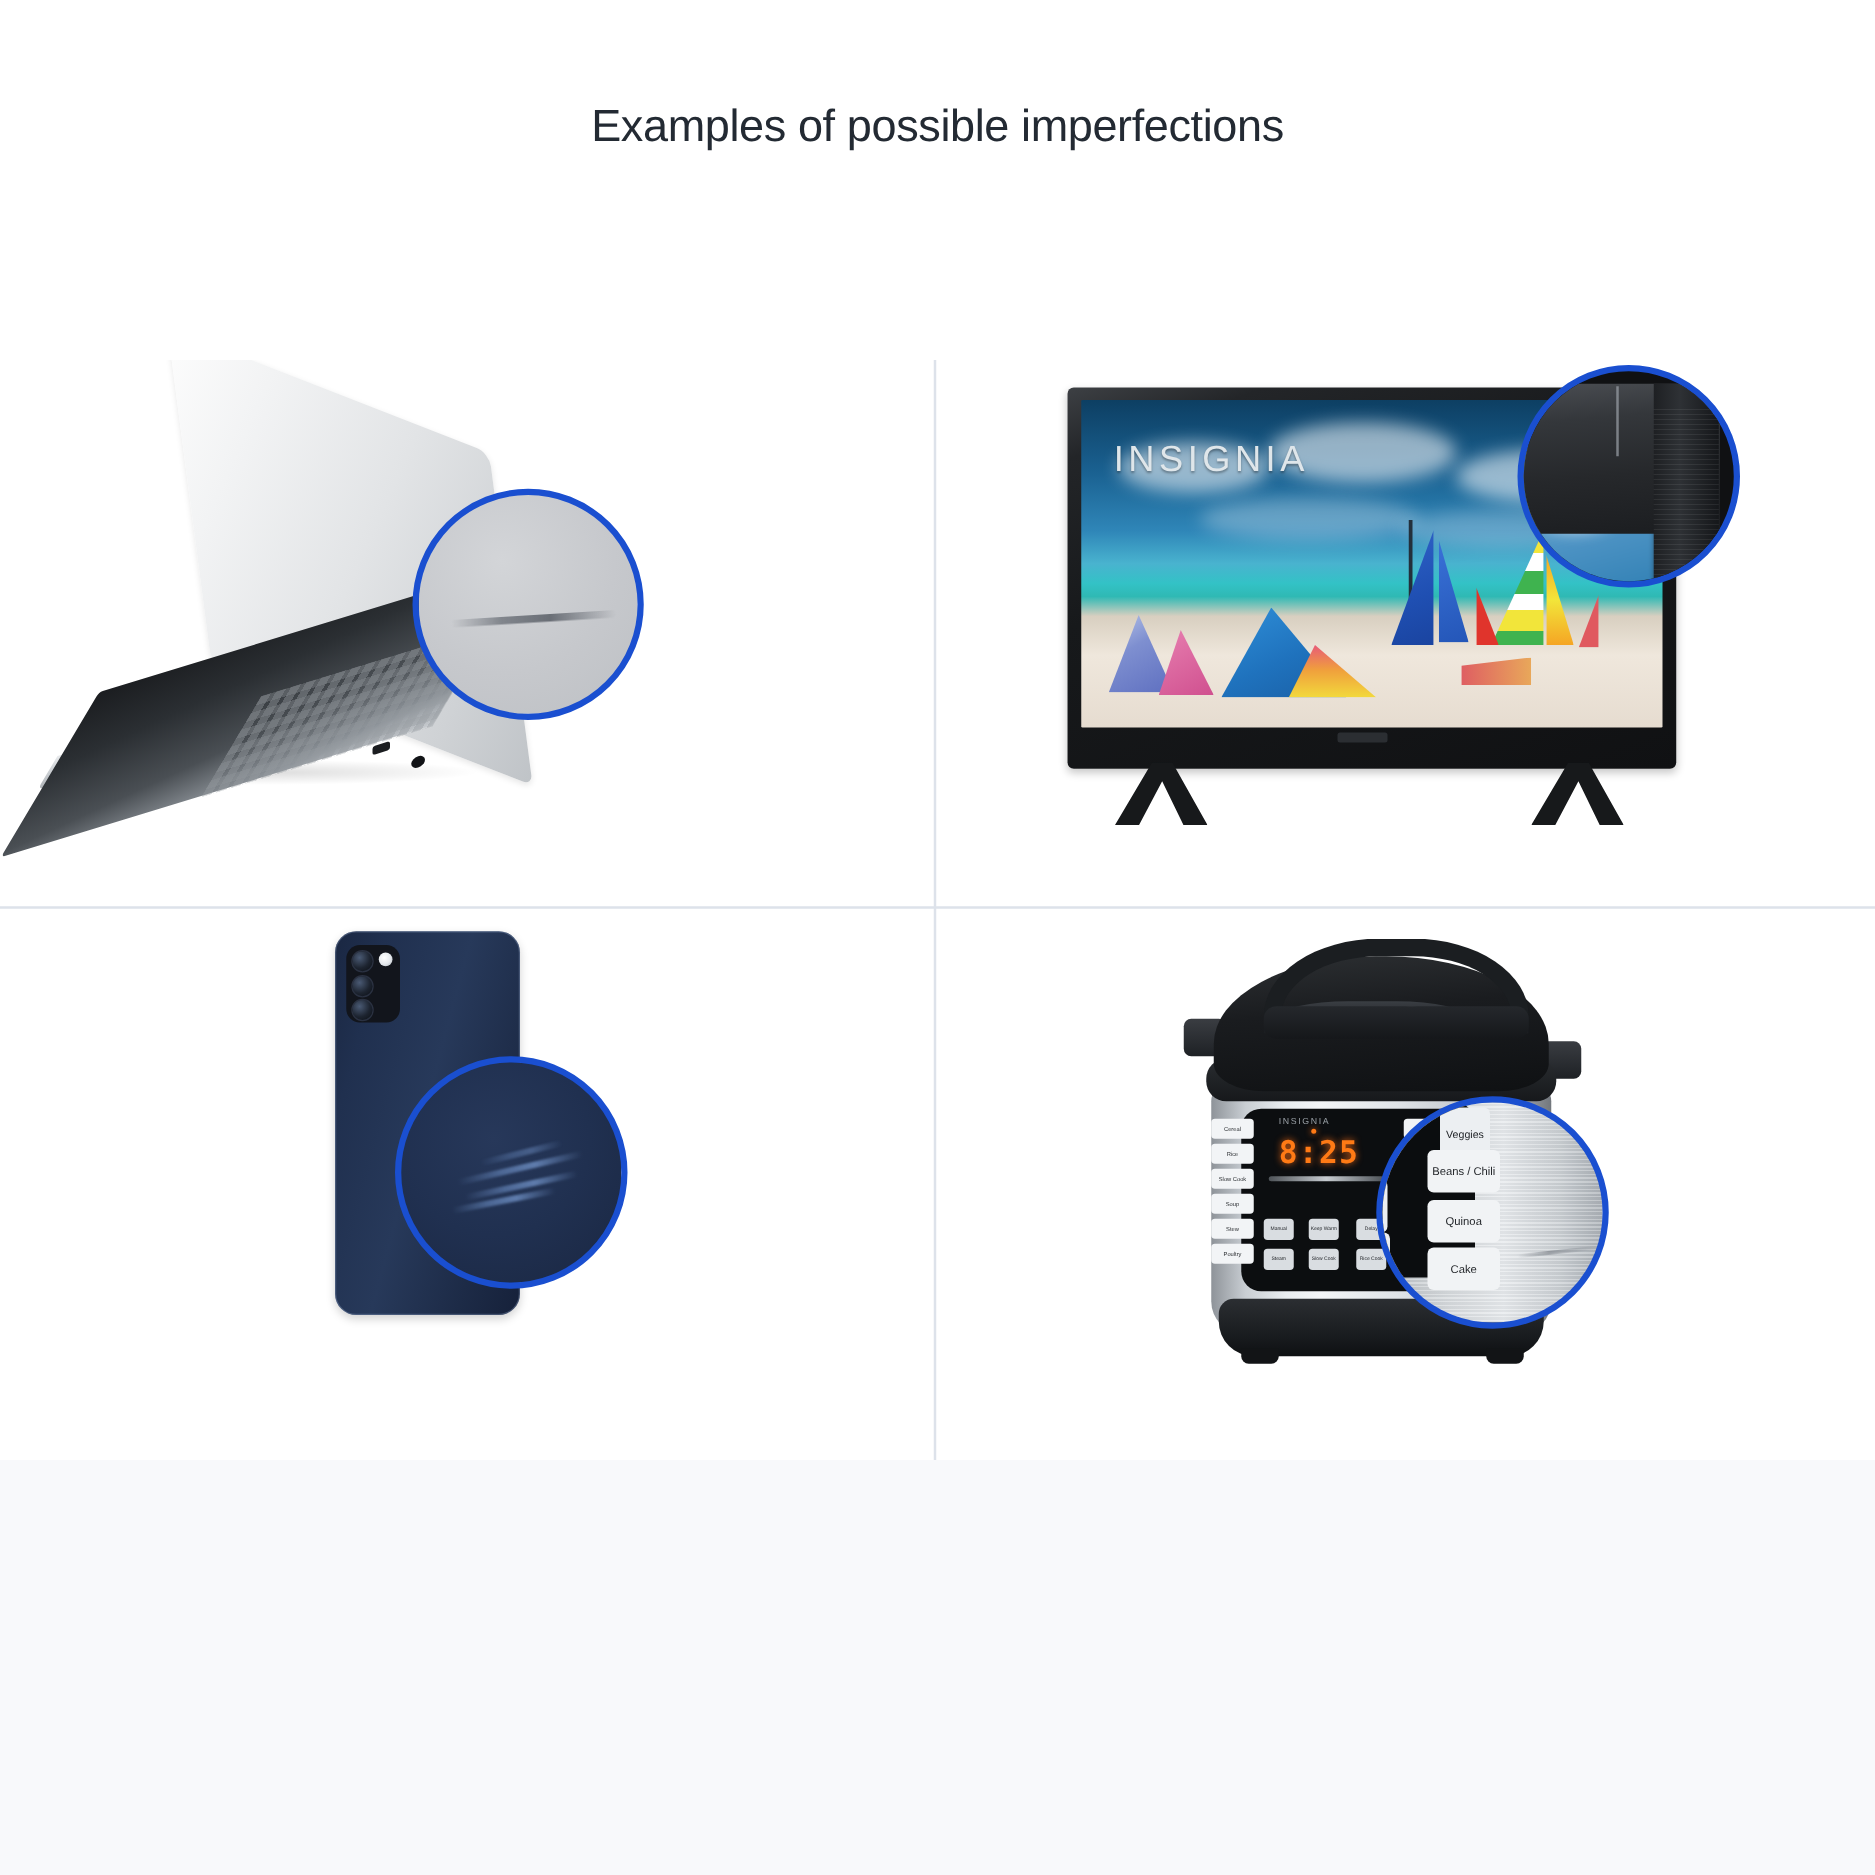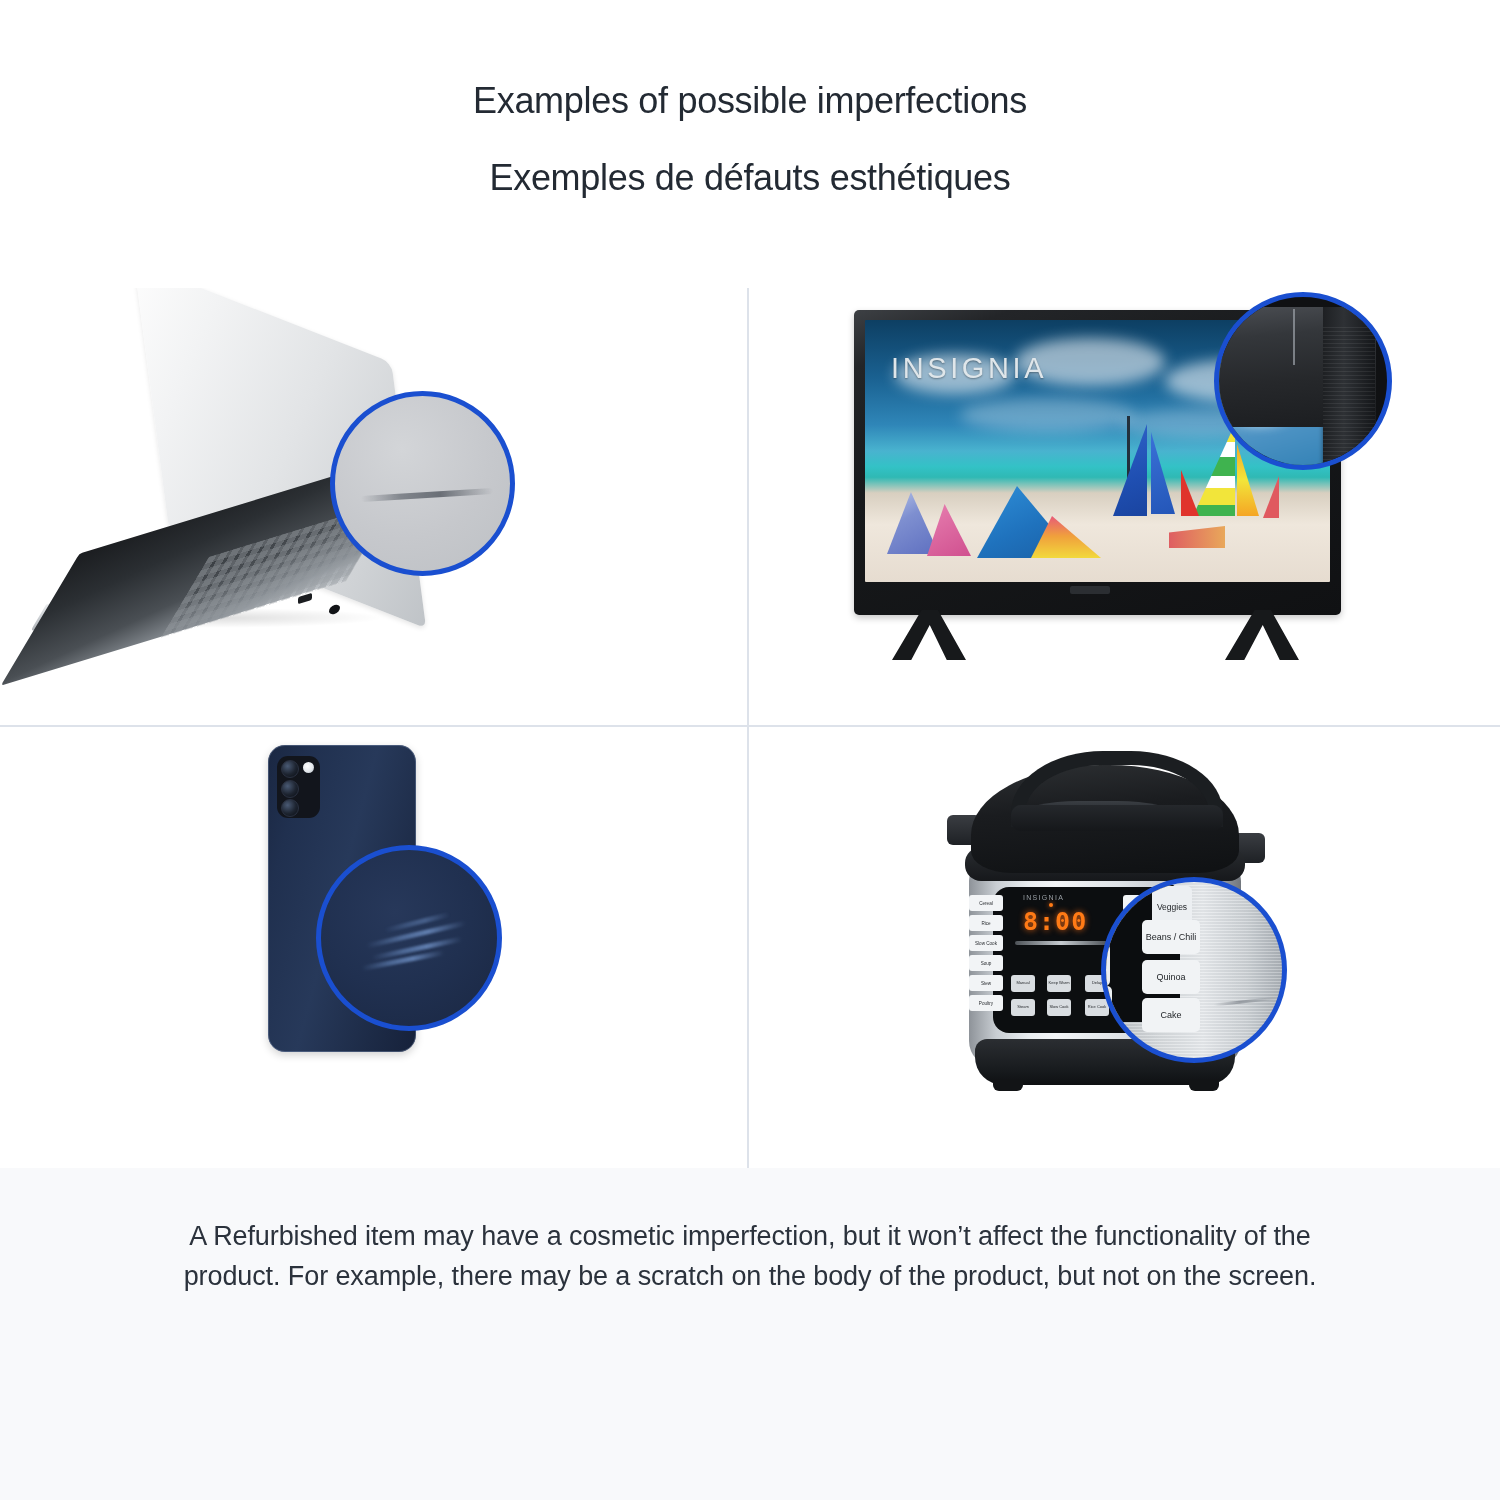--- a/index.html
+++ b/index.html
@@ -562,21 +562,20 @@
   }
   .footer-p.second { margin-bottom: 0; }
 </style>
 </head>
 <body>
 
 <div class="page">
 
   <div class="heading">
     <div class="heading-line">Examples of possible imperfections</div>
-    <div class="heading-line">Exemples de défauts esthétiques</div>
   </div>
 
   <div class="grid">
     <div class="divider-v"></div>
     <div class="divider-h"></div>
 
     <div class="cell cell-tl">
       <div class="laptop-wrap">
         <div class="laptop-shadow"></div>
         <div class="lid-edge"></div>
@@ -665,21 +664,21 @@
         <div class="cooker-lidtop"></div>
         <div class="cooker-vent"></div>
         <div class="cooker-handle"></div>
         <div class="cooker-base"></div>
         <div class="cooker-foot-l"></div>
         <div class="cooker-foot-r"></div>
 
         <div class="panel">
           <div class="panel-brand">INSIGNIA</div>
           <div class="led-dot"></div>
-          <div class="led">8:00</div>
+          <div class="led">8:25</div>
           <div class="slider"></div>
 
           <div class="btn-col left">
             <div class="pbtn">Cereal</div>
             <div class="pbtn">Rice</div>
             <div class="pbtn">Slow Cook</div>
             <div class="pbtn">Soup</div>
             <div class="pbtn">Stew</div>
             <div class="pbtn">Poultry</div>
           </div>
@@ -711,17 +710,16 @@
           <div class="zbtn-dim" style="left:-26px; top:62px; width:30px;">elay</div>
           <div class="zbtn-dim" style="left:-26px; top:104px; width:32px;">ow Cook</div>
           <div class="cscratch"></div>
         </div>
       </div>
     </div>
   </div>
 
   <div class="footer">
     <div class="footer-inner">
-      <p class="footer-p">A Refurbished item may have a cosmetic imperfection, but it won’t affect the functionality of the product. For example, there may be a scratch on the body of the product, but not on the screen.</p>
     </div>
   </div>
 
 </div>
 
 </body></html>

